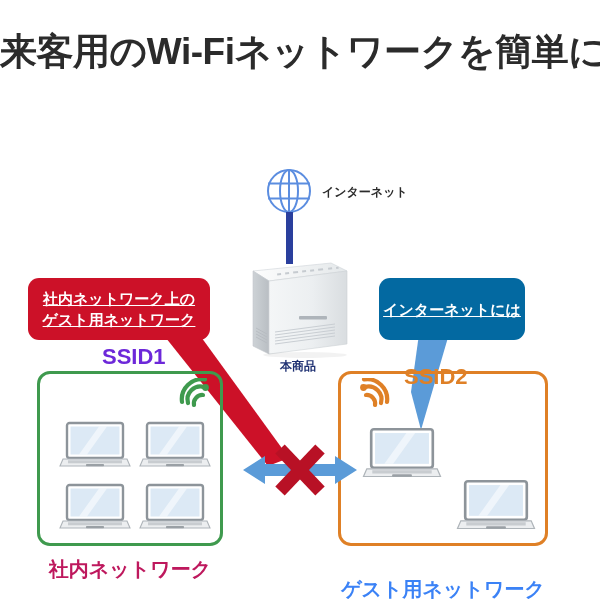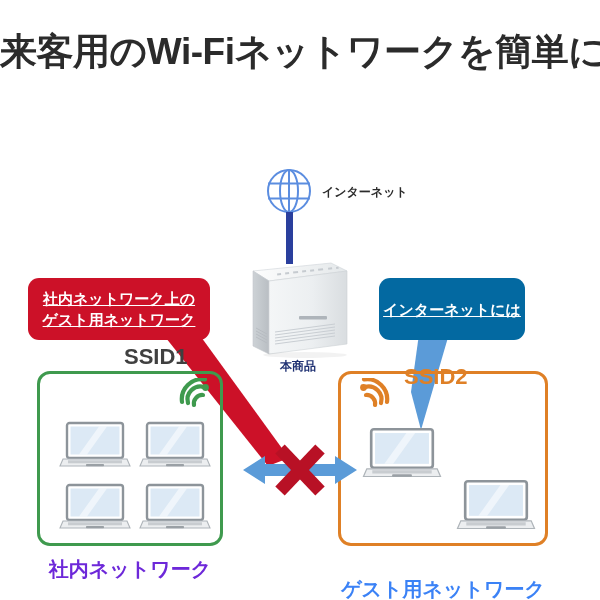--- a/index.html
+++ b/index.html
@@ -96,21 +96,21 @@
     line-height: 21px;
   }
 
   
   .ssid {
     position: absolute;
     font-size: 22px;
     font-weight: bold;
     white-space: nowrap;
   }
-  .ssid1 { left: 124px; top: 344px; color: #404040; }
+  .ssid1 { left: 102px; top: 344px; color: #6d28d9; }
   .ssid2 { left: 404px; top: 344px; color: #df8026; margin-top: 20px; }
 
   
   .netbox {
     position: absolute;
     border-radius: 13px;
     background: transparent;
   }
   .netbox-green {
     left: 37px; top: 371px;
@@ -122,21 +122,21 @@
     width: 210px; height: 175px;
     border: 3px solid #df8026;
   }
 
   .netlabel {
     position: absolute;
     font-size: 20px;
     font-weight: bold;
     white-space: nowrap;
   }
-  .netlabel-green { left: 36px; top: 556px; width: 188px; text-align: center; color: #6d28d9; }
+  .netlabel-green { left: 36px; top: 556px; width: 188px; text-align: center; color: #be185d; }
   .netlabel-orange { left: 337px; top: 576px; width: 212px; text-align: center; color: #3b82f6; }
 
   
   .wifi { position: absolute; }
   .wifi-green { left: 172px; top: 378px; width: 40px; height: 42px; }
   .wifi-orange { left: 357px; top: 378px; width: 40px; height: 42px; }
 
   
   .laptop { position: absolute; }
 

